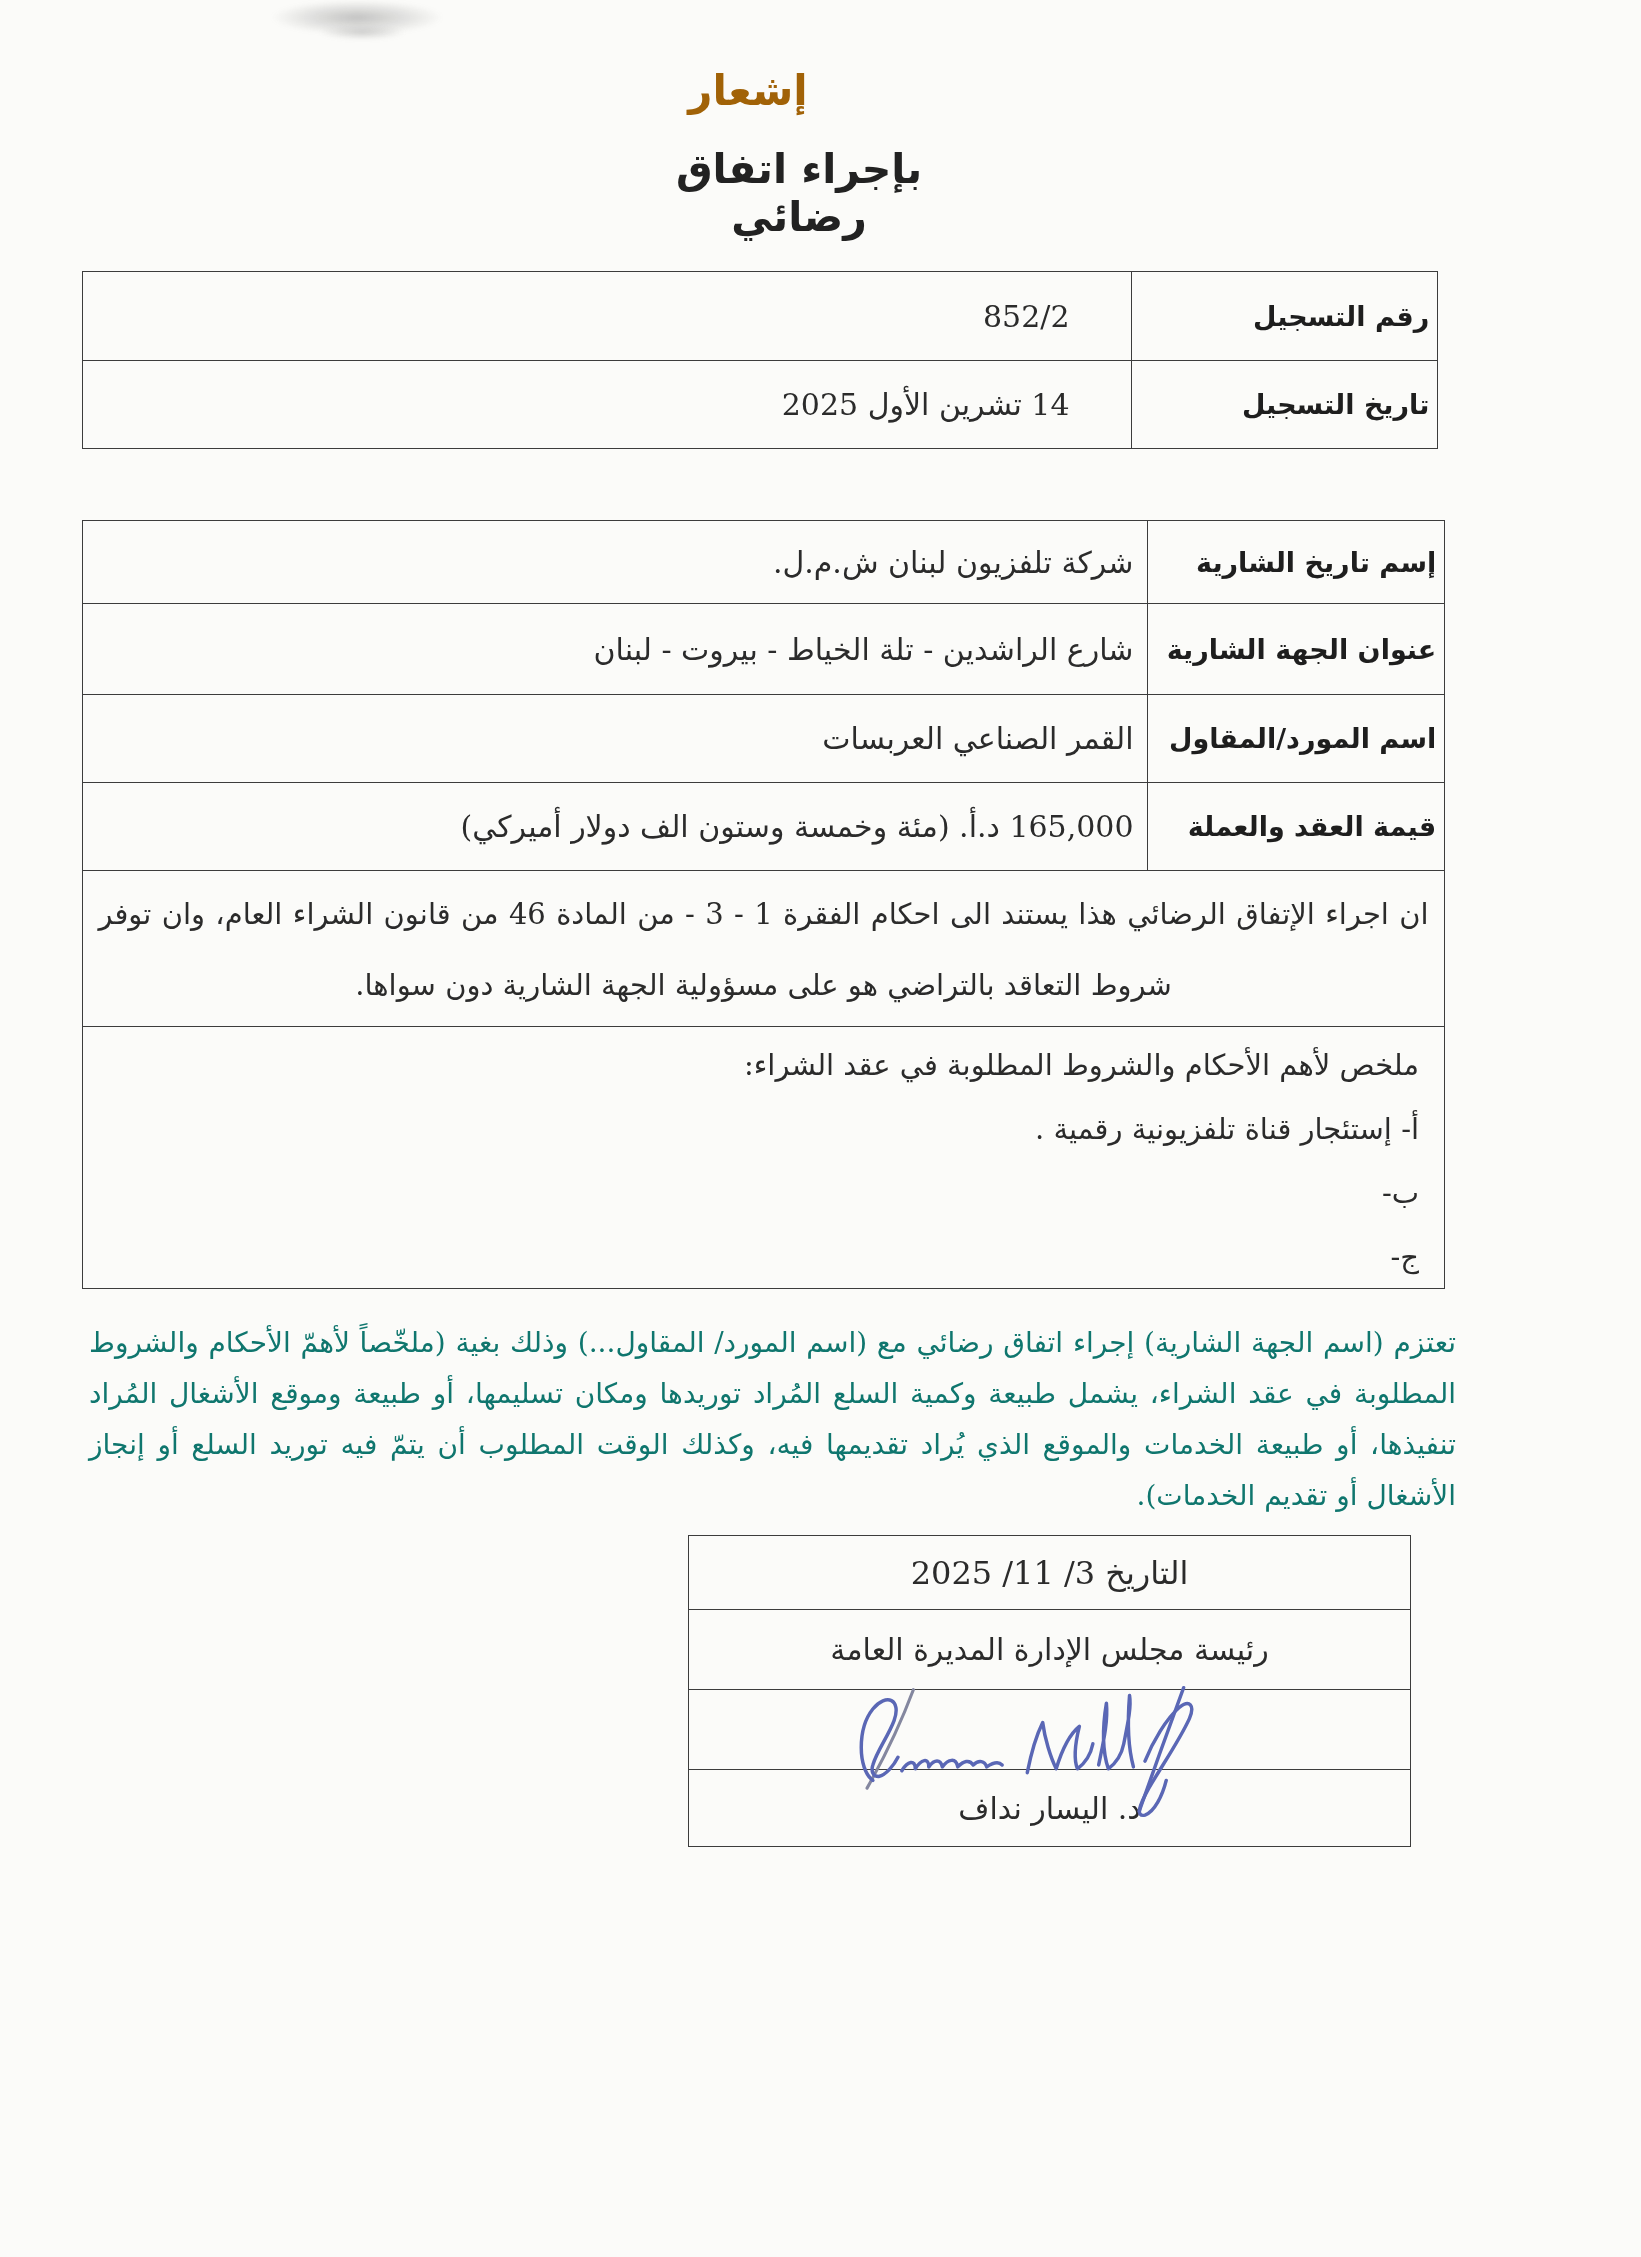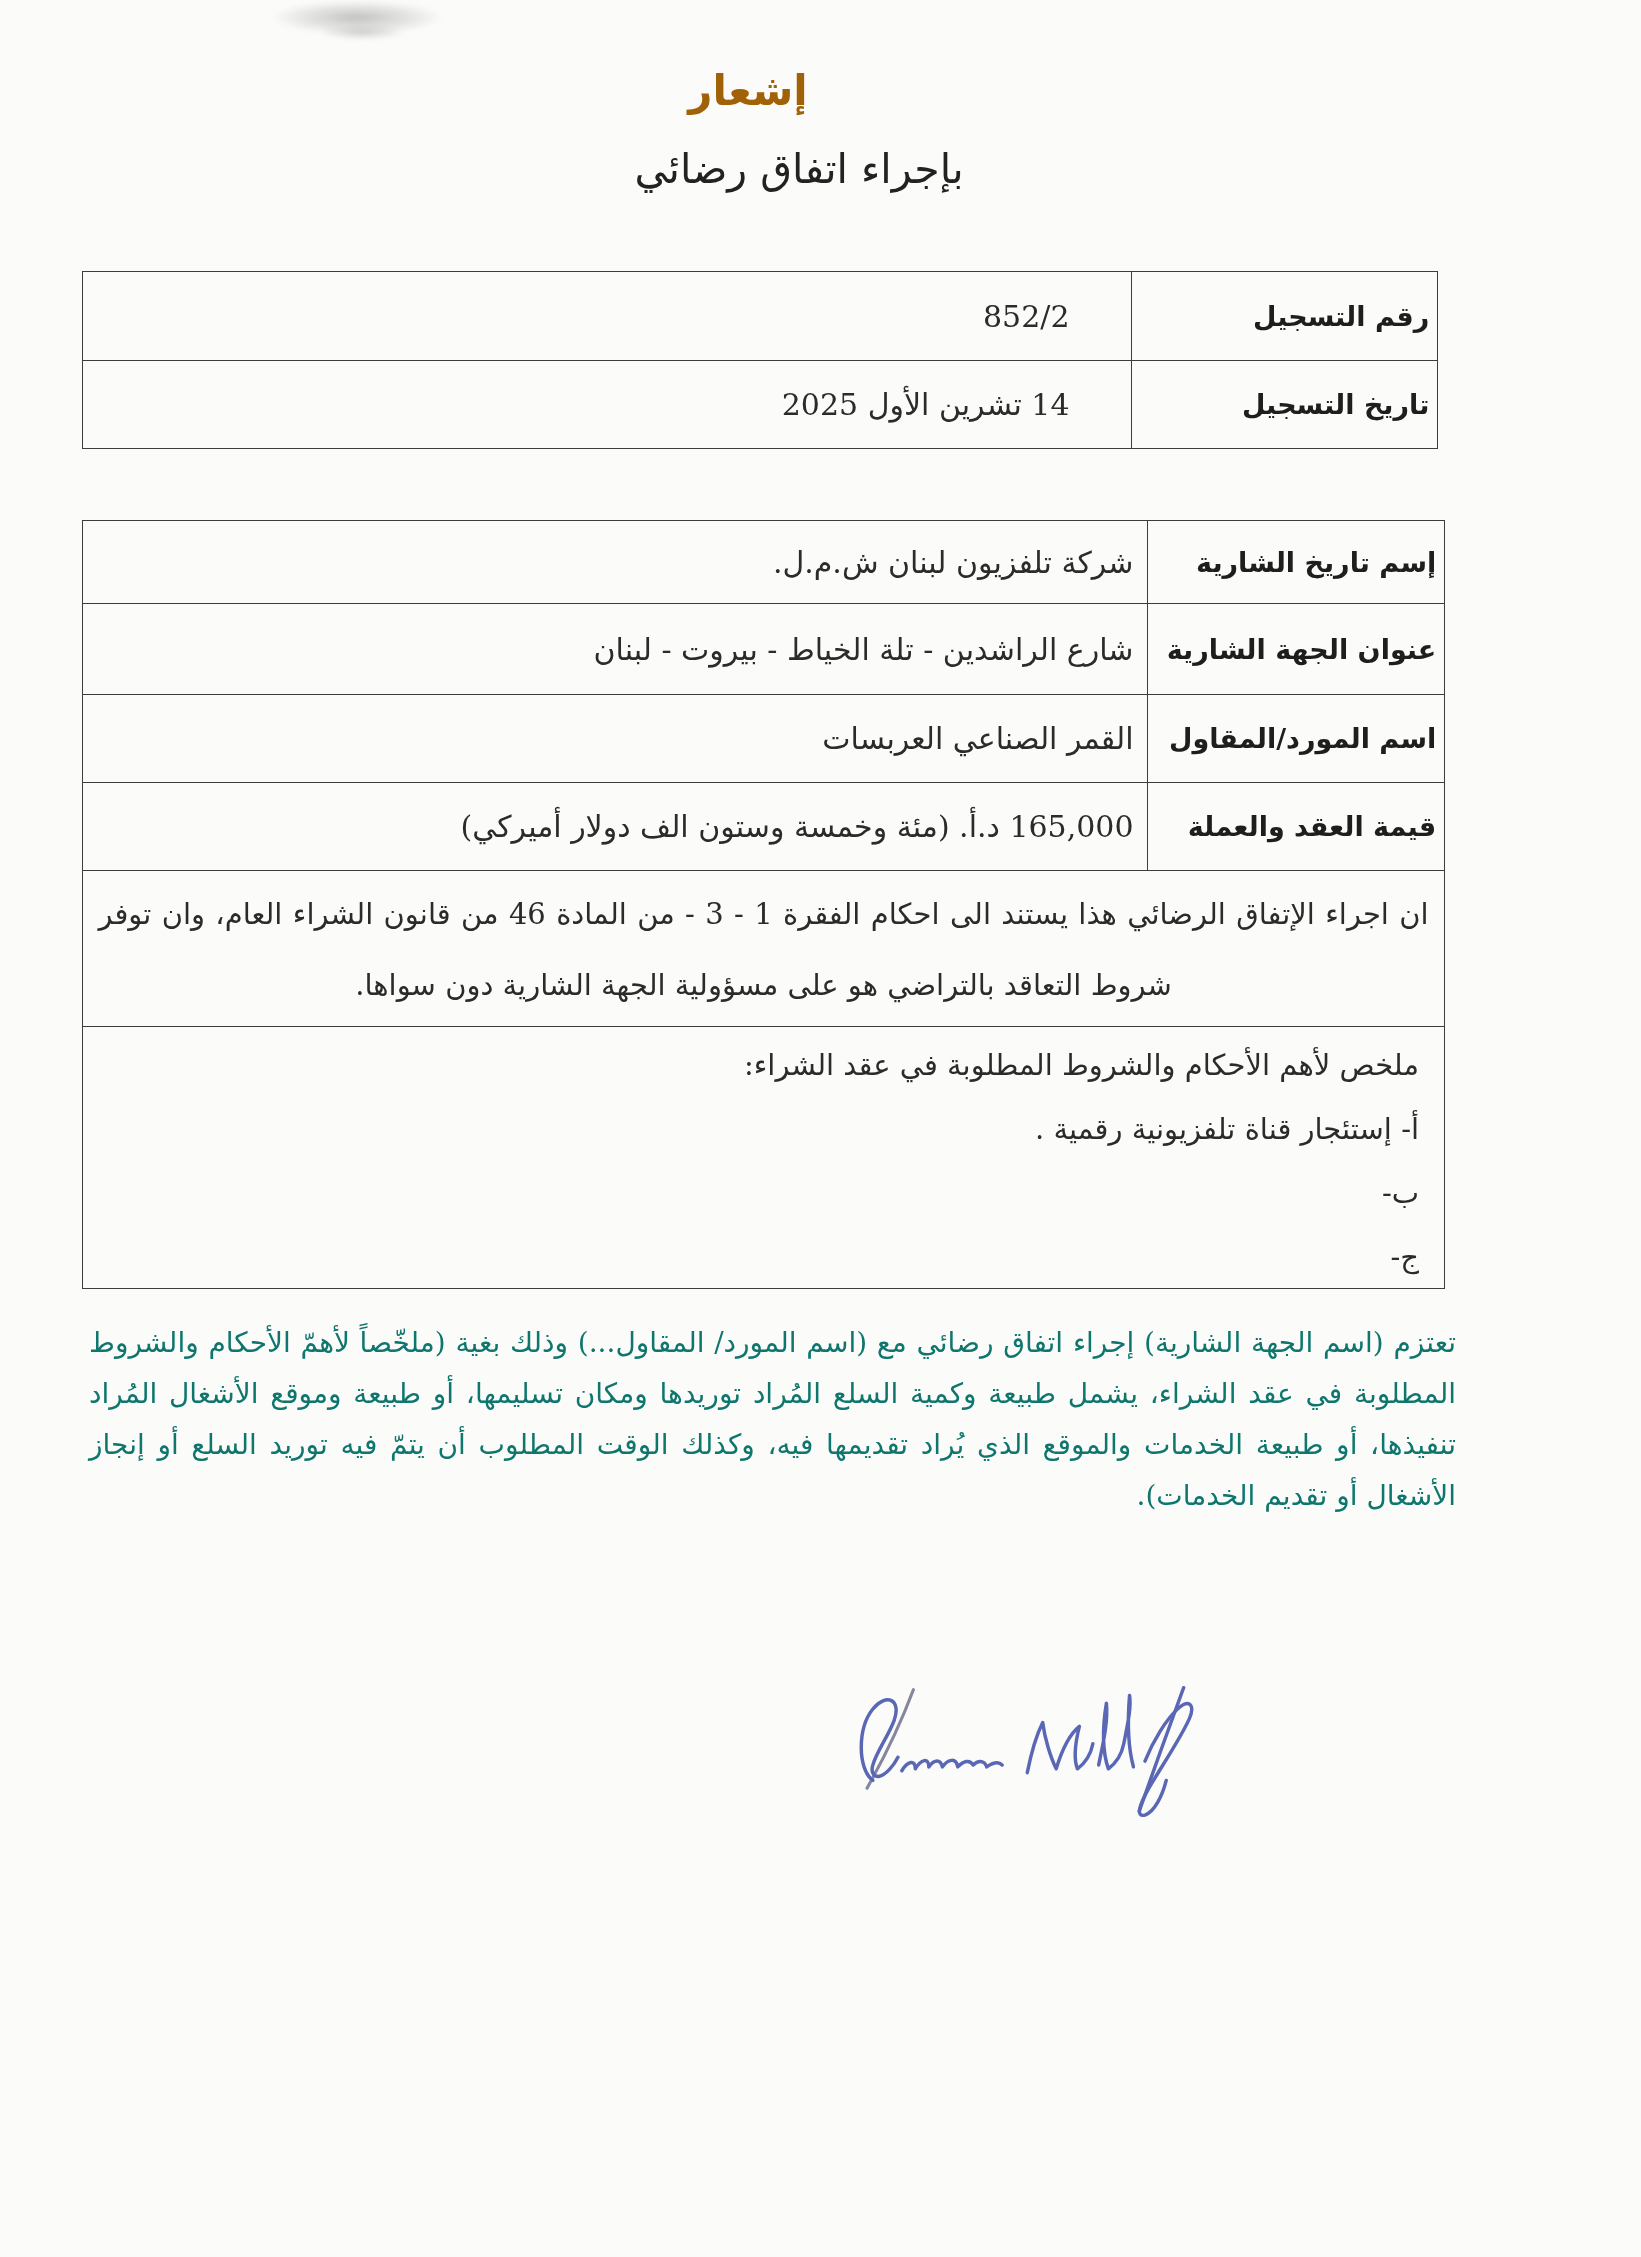--- a/index.html
+++ b/index.html
@@ -18,21 +18,21 @@
   .smudge{position:absolute;left:270px;top:0;width:174px;height:35px;
     background:radial-gradient(ellipse at center,rgba(110,110,110,.4),rgba(110,110,110,0) 70%);
     filter:blur(1.9px);}
   .smudge2{position:absolute;left:319px;top:25px;width:87px;height:15.4px;
     background:radial-gradient(ellipse at center,rgba(120,120,120,.3),rgba(120,120,120,0) 70%);
     filter:blur(1.9px);}
 
   .title{position:absolute;top:66px;left:555px;width:386px;margin:0;
     text-align:center;font-size:42px;font-weight:bold;color:#a16207;}
   .subtitle{position:absolute;top:145px;left:606px;width:386px;margin:0;
-    text-align:center;font-size:41px;font-weight:normal;color:#222;}
+    text-align:center;font-size:41px;font-weight:bold;color:#222;}
 
   .table{position:absolute;border:1.9px solid #3c3c3c;box-sizing:border-box;background:transparent;}
   .trow{display:flex;direction:rtl;box-sizing:border-box;}
   .trow + .trow{border-top:1.9px solid #3c3c3c;}
   .lcell{font-weight:bold;display:flex;align-items:center;
     padding-right:7.7px;padding-left:3.9px;box-sizing:border-box;
     border-left:1.9px solid #3c3c3c;font-size:27px;color:#1e1e1e;
     font-family:"DejaVu Sans",sans-serif;}
   .vcell{flex:1;display:flex;align-items:center;
     padding-right:13.5px;padding-left:9.7px;box-sizing:border-box;font-size:30px;}
@@ -116,20 +116,26 @@
     <div class="trow h272 summary">
       <div class="sum-head">ملخص لأهم الأحكام والشروط المطلوبة في عقد الشراء:</div>
       <div class="sum-item">أ- إستئجار قناة تلفزيونية رقمية .</div>
       <div class="sum-item">ب-</div>
       <div class="sum-item">ج-</div>
     </div>
   </div>
 
   <p class="footnote">تعتزم (اسم الجهة الشارية) إجراء اتفاق رضائي مع (اسم المورد/ المقاول...) وذلك بغية (ملخّصاً لأهمّ الأحكام والشروط المطلوبة في عقد الشراء، يشمل طبيعة وكمية السلع المُراد توريدها ومكان تسليمها، أو طبيعة وموقع الأشغال المُراد تنفيذها، أو طبيعة الخدمات والموقع الذي يُراد تقديمها فيه، وكذلك الوقت المطلوب أن يتمّ فيه توريد السلع أو إنجاز الأشغال أو تقديم الخدمات).</p>
 
+  <div class="sigtable">
+    <div class="sigrow sig-date">التاريخ 3/ 11/ 2025</div>
+    <div class="sigrow sig-role">رئيسة مجلس الإدارة المديرة العامة</div>
+    <div class="sigrow sig-space"></div>
+    <div class="sigrow sig-name">د. اليسار نداف</div>
+  </div>
 
   <svg class="autograph" width="415" height="140" viewBox="0 0 430 145">
     <g fill="none" stroke-linecap="round" stroke-linejoin="round">
       <path stroke="#84879f" stroke-width="3.2" d="M104,10 C92,42 74,80 56,112"></path>
       <g stroke="#5a67b5" stroke-width="3.6">
         <path d="M62,104 C46,92 46,50 62,30 C76,13 92,20 84,42 C78,58 66,74 62,88 C60,94 62,100 68,100 C76,98 84,88 88,80"></path>
         <path d="M92,94 C98,84 106,82 106,92 C112,82 120,80 120,90 C126,82 132,82 134,90 C140,82 148,80 150,90 C156,84 162,82 166,88 C172,82 178,84 180,90 C186,86 192,84 196,88"></path>
         <path d="M222,96 C226,76 232,56 238,44 C240,60 246,80 252,92 C258,72 266,56 276,48 C272,64 270,82 274,92 C282,86 288,76 290,66"></path>
         <path d="M296,88 C300,68 306,44 304,24 C300,48 300,74 306,92 C314,86 320,76 322,66 C326,46 330,28 328,16 C326,40 326,68 332,90"></path>
         <path d="M344,84 C352,64 366,40 380,28 C390,20 396,26 390,40 C380,62 362,88 348,112 C338,130 334,142 344,140 C354,136 362,120 366,104"></path>

